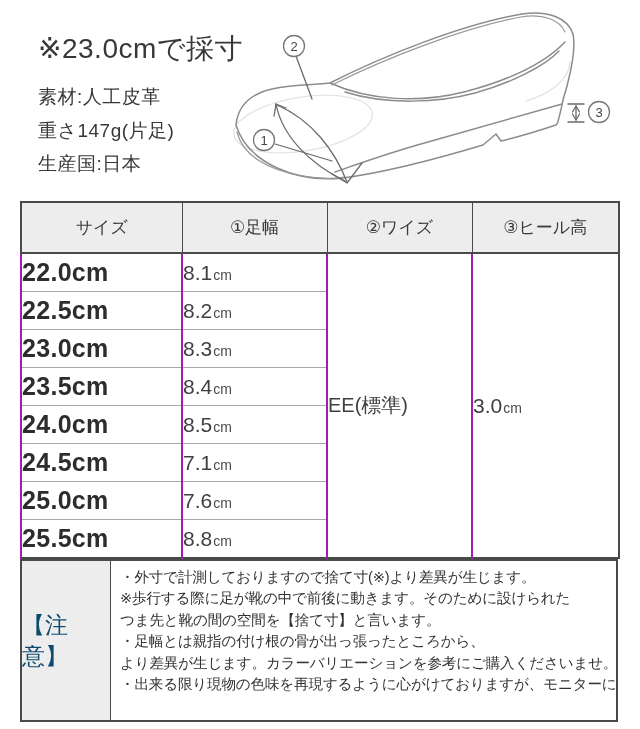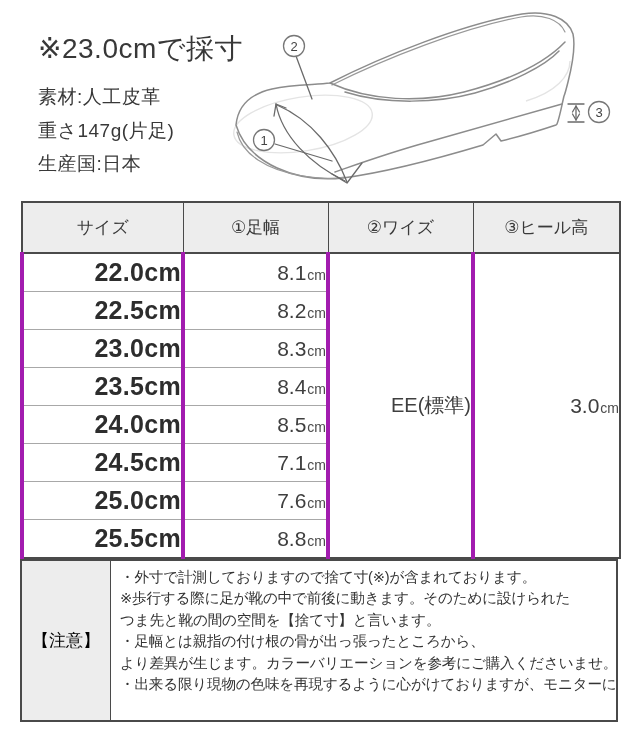--- a/index.html
+++ b/index.html
@@ -17,38 +17,38 @@
   table.size-table{
     position:absolute;left:20px;top:201px;width:598px;
     border-collapse:collapse;table-layout:fixed;
     border:2px solid #4a4a4a;background:#fff;
   }
   table.size-table th{
     height:39px;background:#ededed;font-weight:normal;font-size:17px;color:#3a3a3a;
     border:1px solid #4a4a4a;border-bottom:2px solid #4a4a4a;text-align:center;vertical-align:middle;padding:5px;
   }
   table.size-table td{
-    height:37px;text-align:right;vertical-align:middle;padding:0;
-    border-left:4px solid #a21caf;border-right:1px solid #4a4a4a;
+    height:37px;text-align:left;vertical-align:middle;padding:0;
+    border-left:2px solid #a21caf;border-right:1px solid #4a4a4a;
     border-top:1px solid #a8a8a8;
   }
   table.size-table tbody tr:first-child td{border-top:none;}
   td.cell-size{font-weight:bold;font-size:25px;color:#2d2d2d;letter-spacing:0.3px;}
   td.cell-width{font-size:21px;color:#3f3f3f;}
   td.cell-wise{font-size:20px;color:#3f3f3f;}
   td.cell-heel{font-size:21px;color:#3f3f3f;}
   .unit{font-size:14px;color:#4a4a4a;margin-left:1px;}
   
   .notice{
     position:absolute;left:20px;top:559px;width:598px;height:163px;box-sizing:border-box;
     border:2px solid #4a4a4a;display:flex;background:#fff;
   }
   .notice-label{
     width:88px;flex:0 0 88px;background:#ededed;border-right:1px solid #4a4a4a;
-    display:flex;align-items:center;justify-content:center;font-size:17px;color:#000000;
+    display:flex;align-items:center;justify-content:center;font-size:23px;color:#0c4a6e;
   }
   .notice-text{flex:1;padding:6px 6px 4px 9px;overflow:hidden;}
   .notice-line{font-size:14.6px;line-height:21.4px;color:#333;letter-spacing:-0.2px;white-space:nowrap;}
   svg .lineart{fill:none;stroke:#8c8c8c;stroke-width:1.5;stroke-linecap:round;stroke-linejoin:round;}
   svg .thin{fill:none;stroke:#999;stroke-width:1.2;stroke-linecap:round;}
   svg .faint{fill:none;stroke:#e4e4e4;stroke-width:1.4;}
   svg .anno{fill:none;stroke:#6a6a6a;stroke-width:1.3;stroke-linecap:round;stroke-linejoin:round;}
   svg .balloon{fill:#ffffff;stroke:#777;stroke-width:1.3;}
   svg .balloon-num{fill:#444;font-size:13px;font-family:"Liberation Sans",sans-serif;text-anchor:middle;}
 </style>
@@ -178,21 +178,21 @@
         <tr>
           <td class="cell-size">25.5cm</td>
           <td class="cell-width"><span class="num">8.8</span><span class="unit">cm</span></td>
         </tr>
       </tbody>
   </table>
 
   <div class="notice">
     <div class="notice-label">【注意】</div>
     <div class="notice-text">
-        <div class="notice-line">・外寸で計測しておりますので捨て寸(※)が含まれております。</div>
+        <div class="notice-line">・外寸で計測しておりますので捨て寸(※)より差異が生じます。</div>
         <div class="notice-line">※歩行する際に足が靴の中で前後に動きます。そのために設けられた</div>
         <div class="notice-line">つま先と靴の間の空間を【捨て寸】と言います。</div>
         <div class="notice-line">・足幅とは親指の付け根の骨が出っ張ったところから、</div>
         <div class="notice-line">より差異が生じます。カラーバリエーションを参考にご購入くださいませ。</div>
         <div class="notice-line">・出来る限り現物の色味を再現するように心がけておりますが、モニターに</div>
       </div>
   </div>
 
 </div>
 

